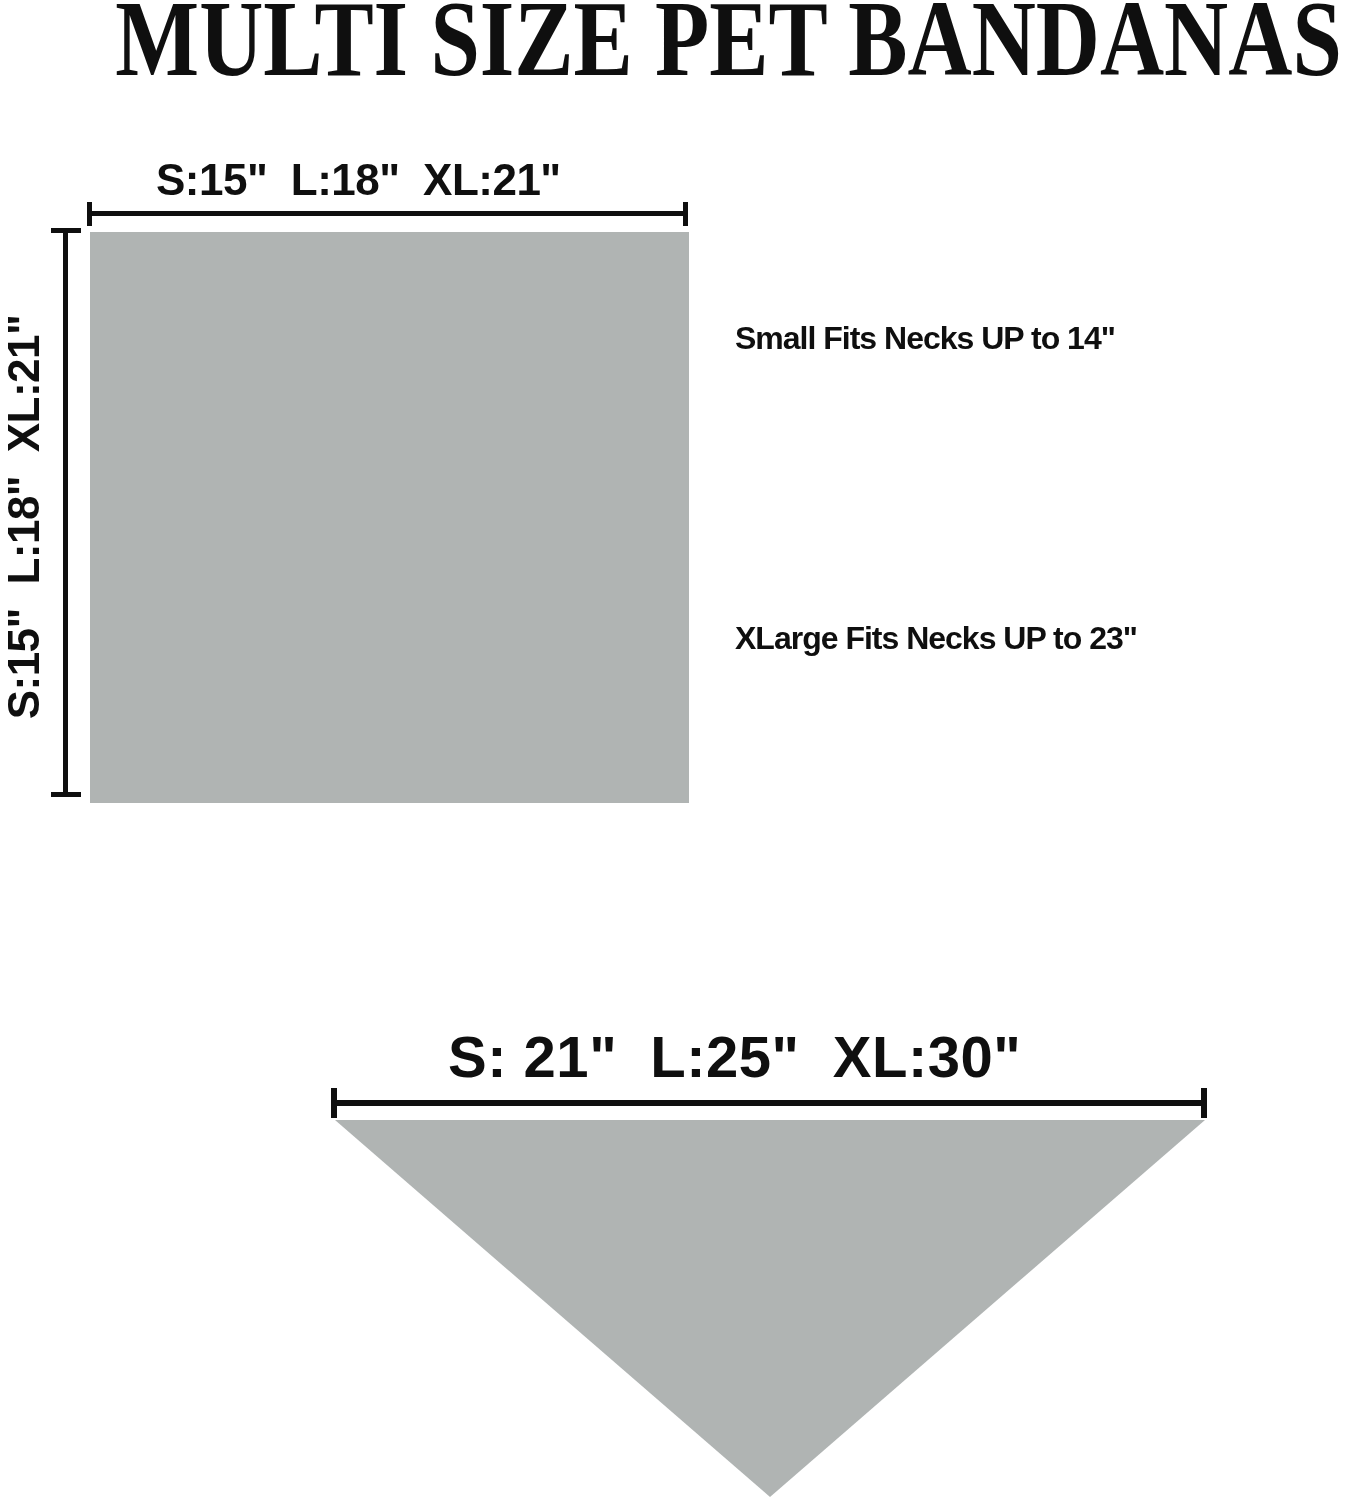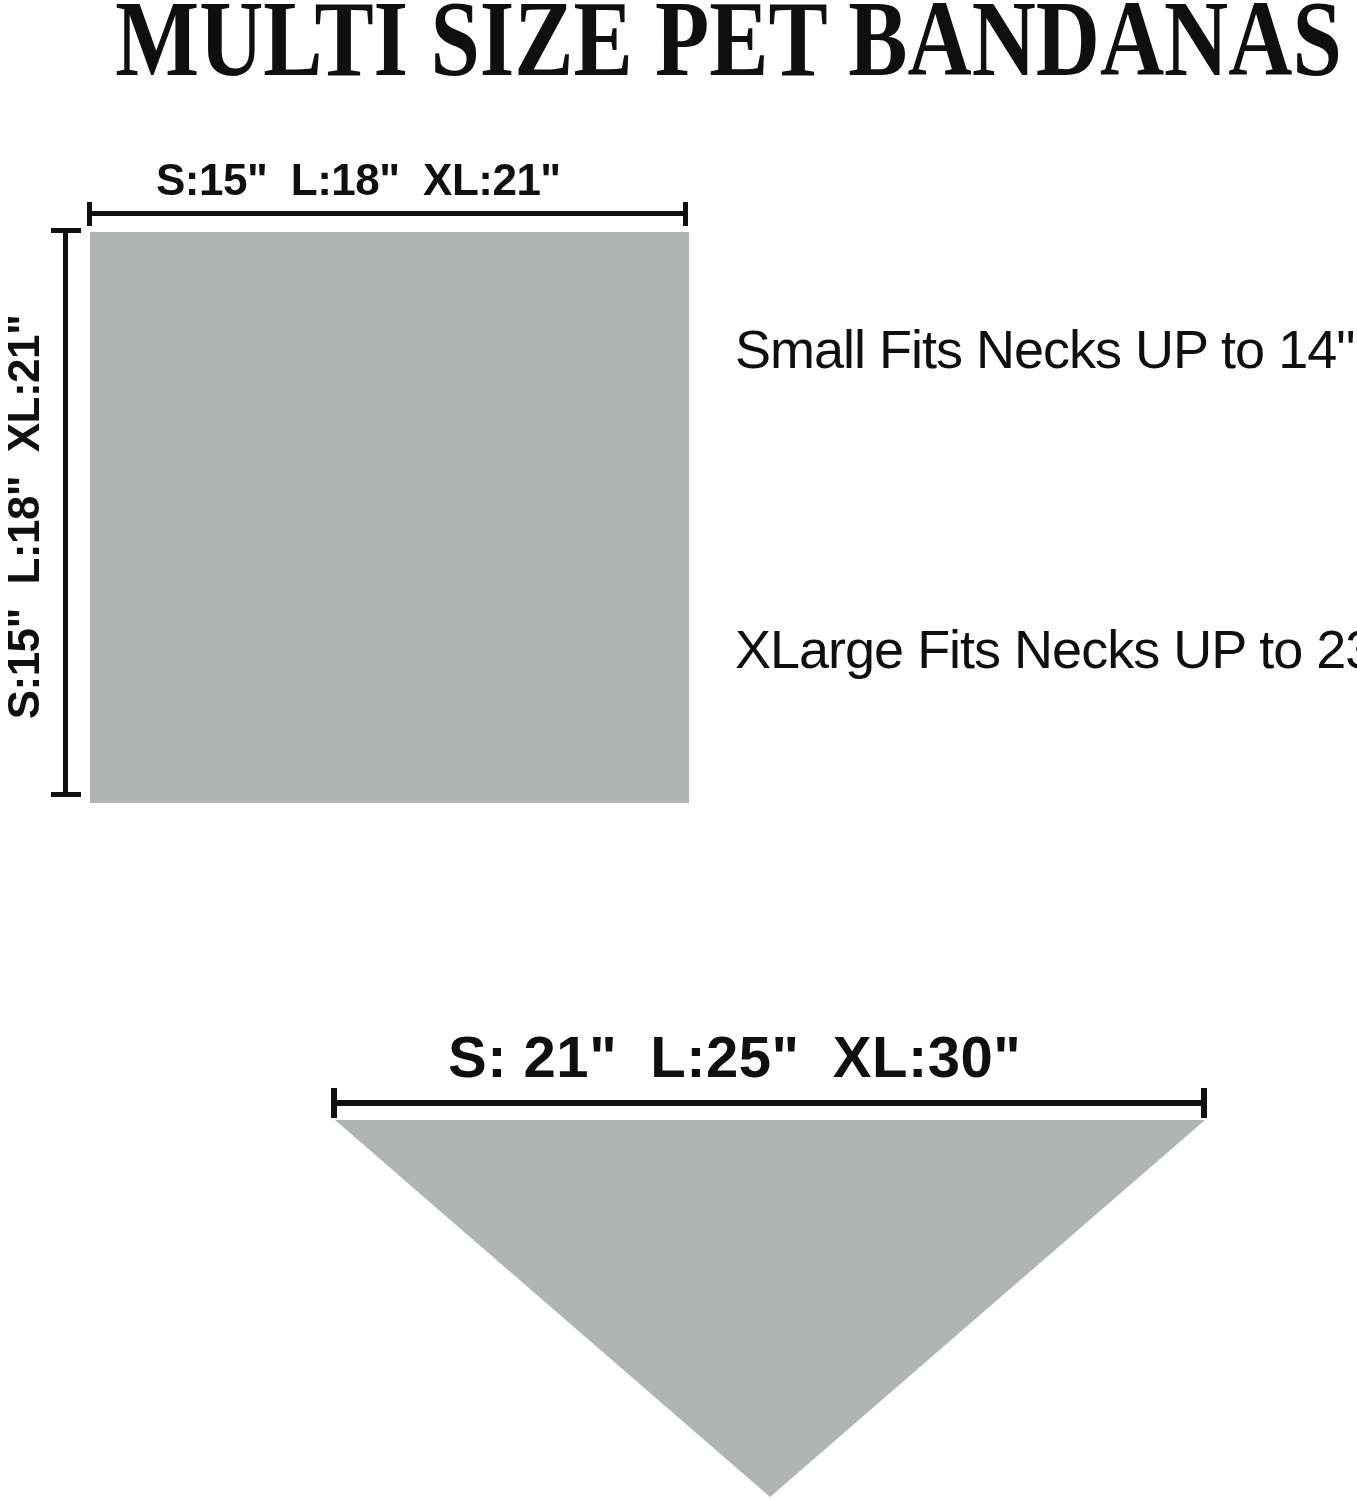--- a/index.html
+++ b/index.html
@@ -86,22 +86,22 @@
     font-size: 44px; letter-spacing: -0.5px;
     transform: translate(-50%, -50%) rotate(-90deg);
     transform-origin: 50% 50%;
   }
   .bottom-label { left: 448px; top: 1028px; font-size: 58px; letter-spacing: 0.5px; }
 
   
   .note {
     position: absolute;
     left: 735px;
-    font-size: 54px;
-    font-weight: 400;
+    font-size: 32px;
+    font-weight: 700;
     line-height: 1;
     letter-spacing: -1px;
     white-space: pre;
     color: var(--ink, #0f0f0f);
   }
   .note-0 { top: 322px; }
   .note-1 { top: 472px; }
   .note-2 { top: 622px; }
 </style>
 </head>

